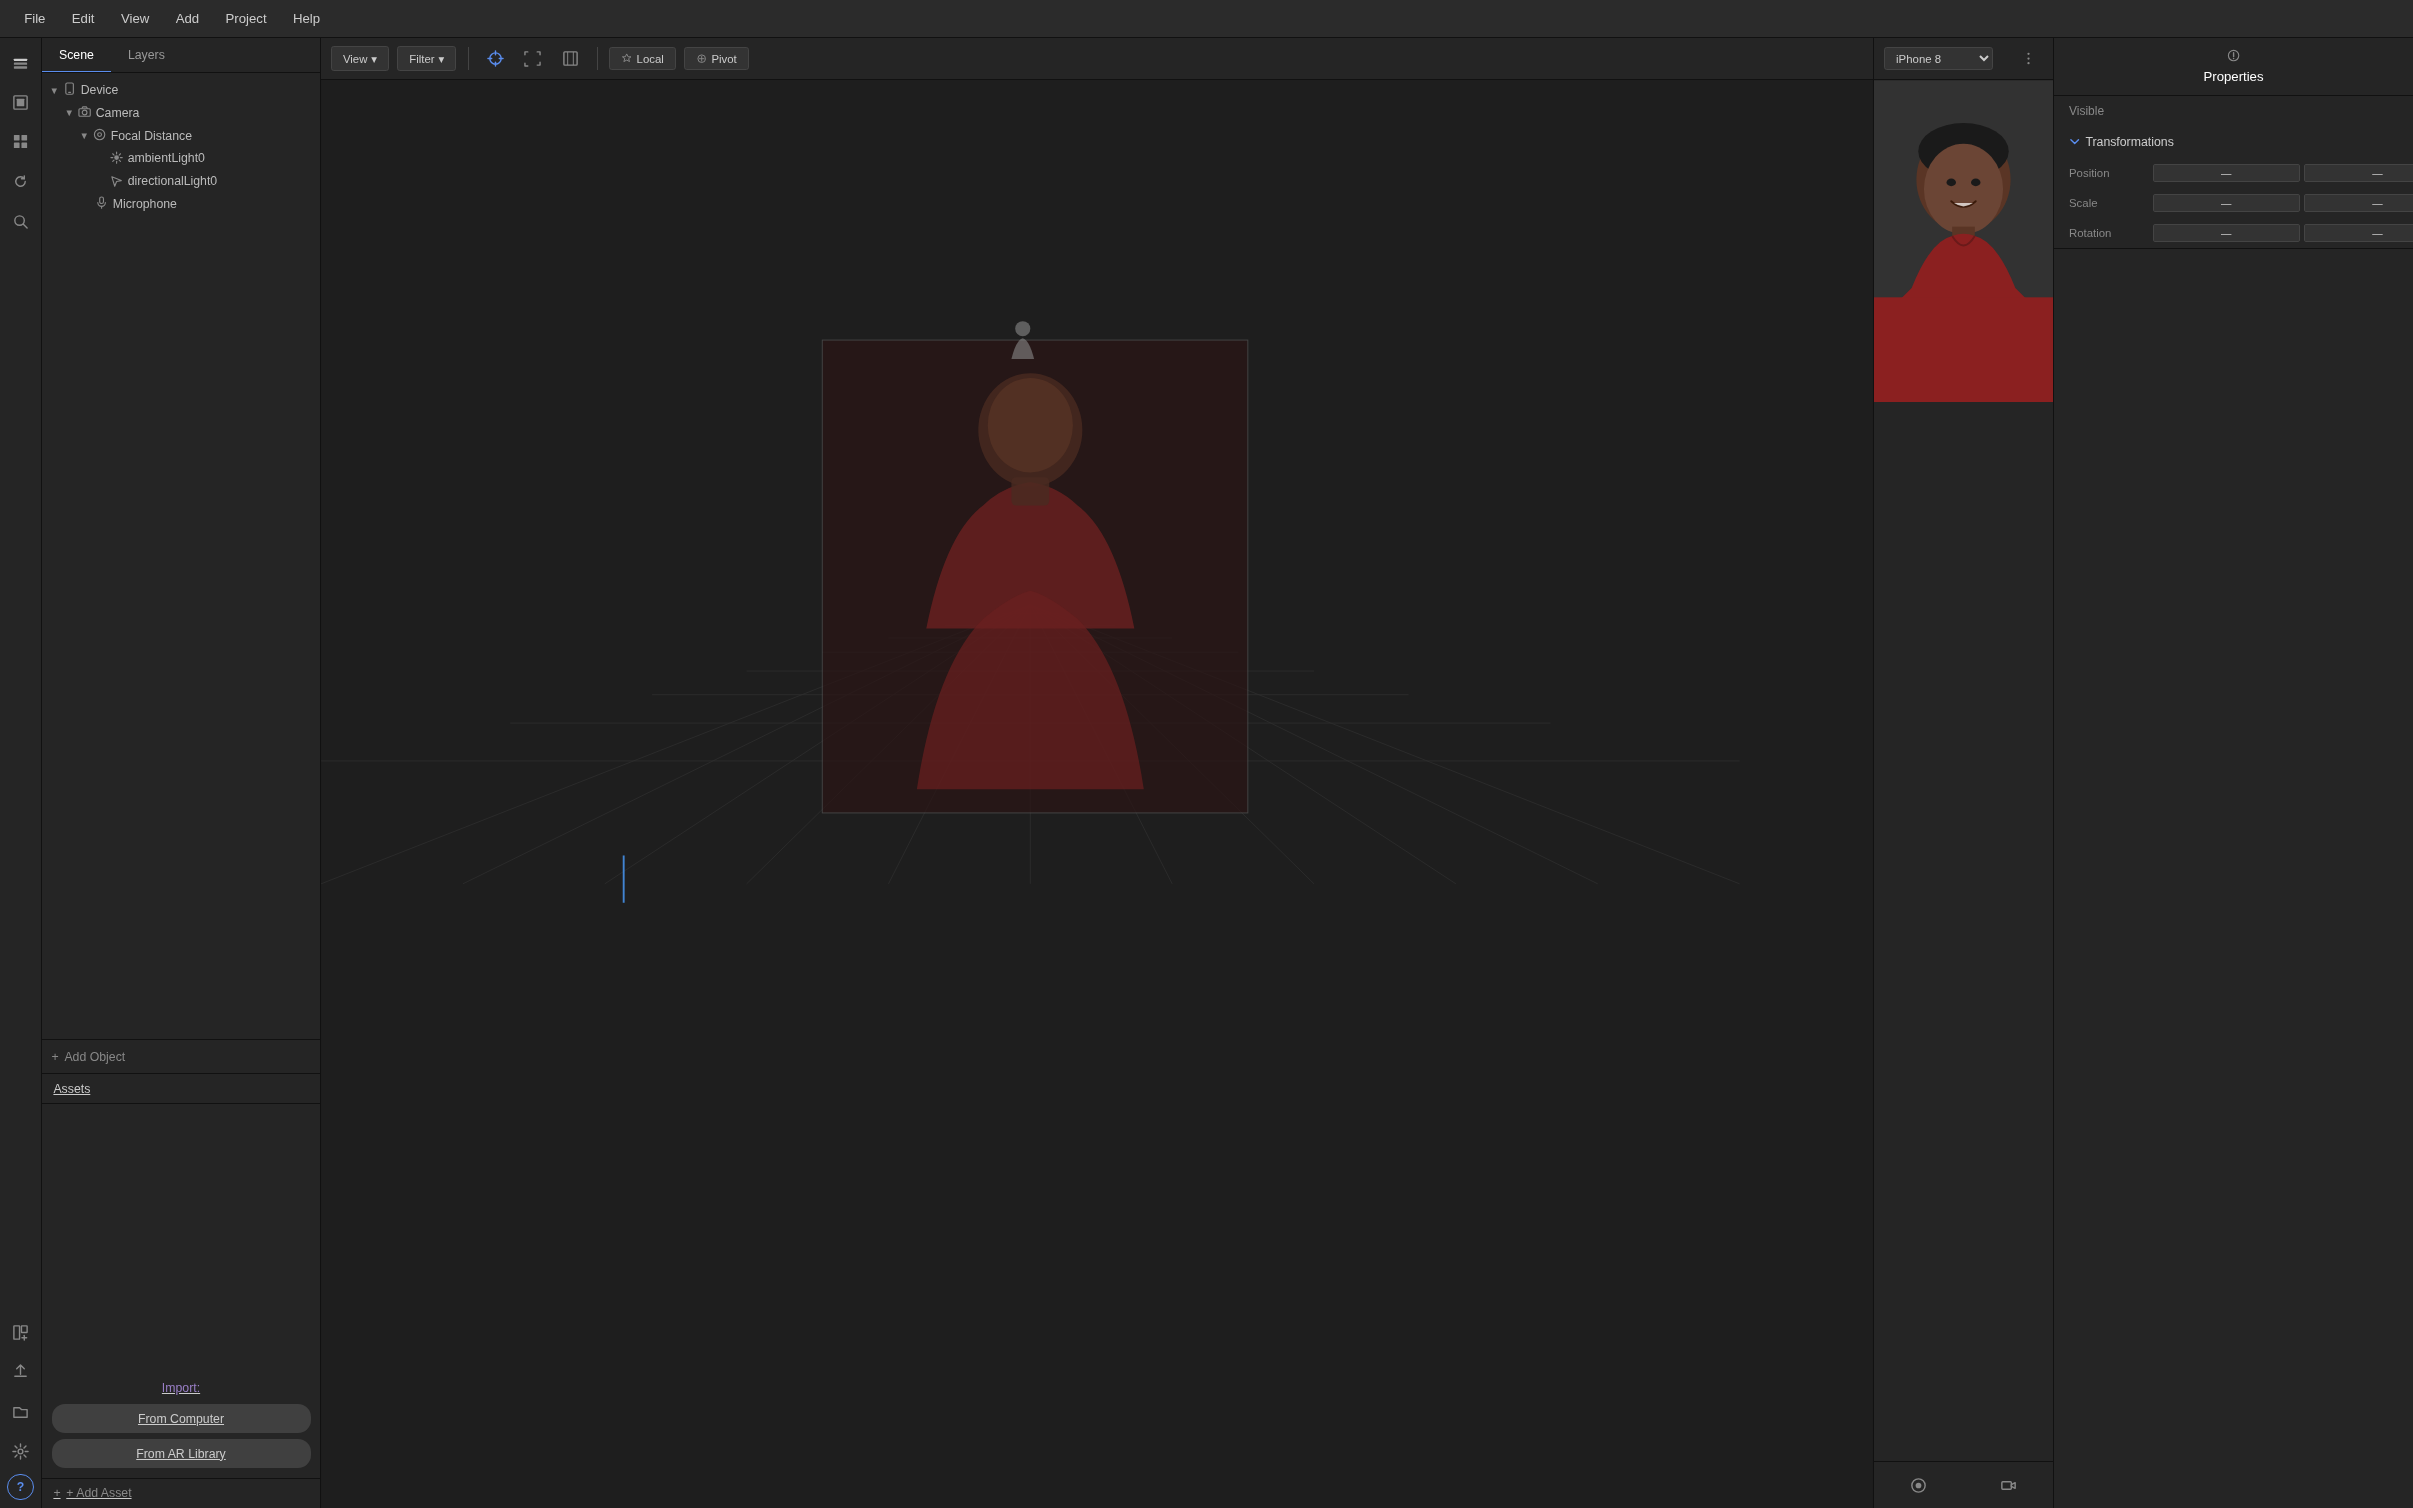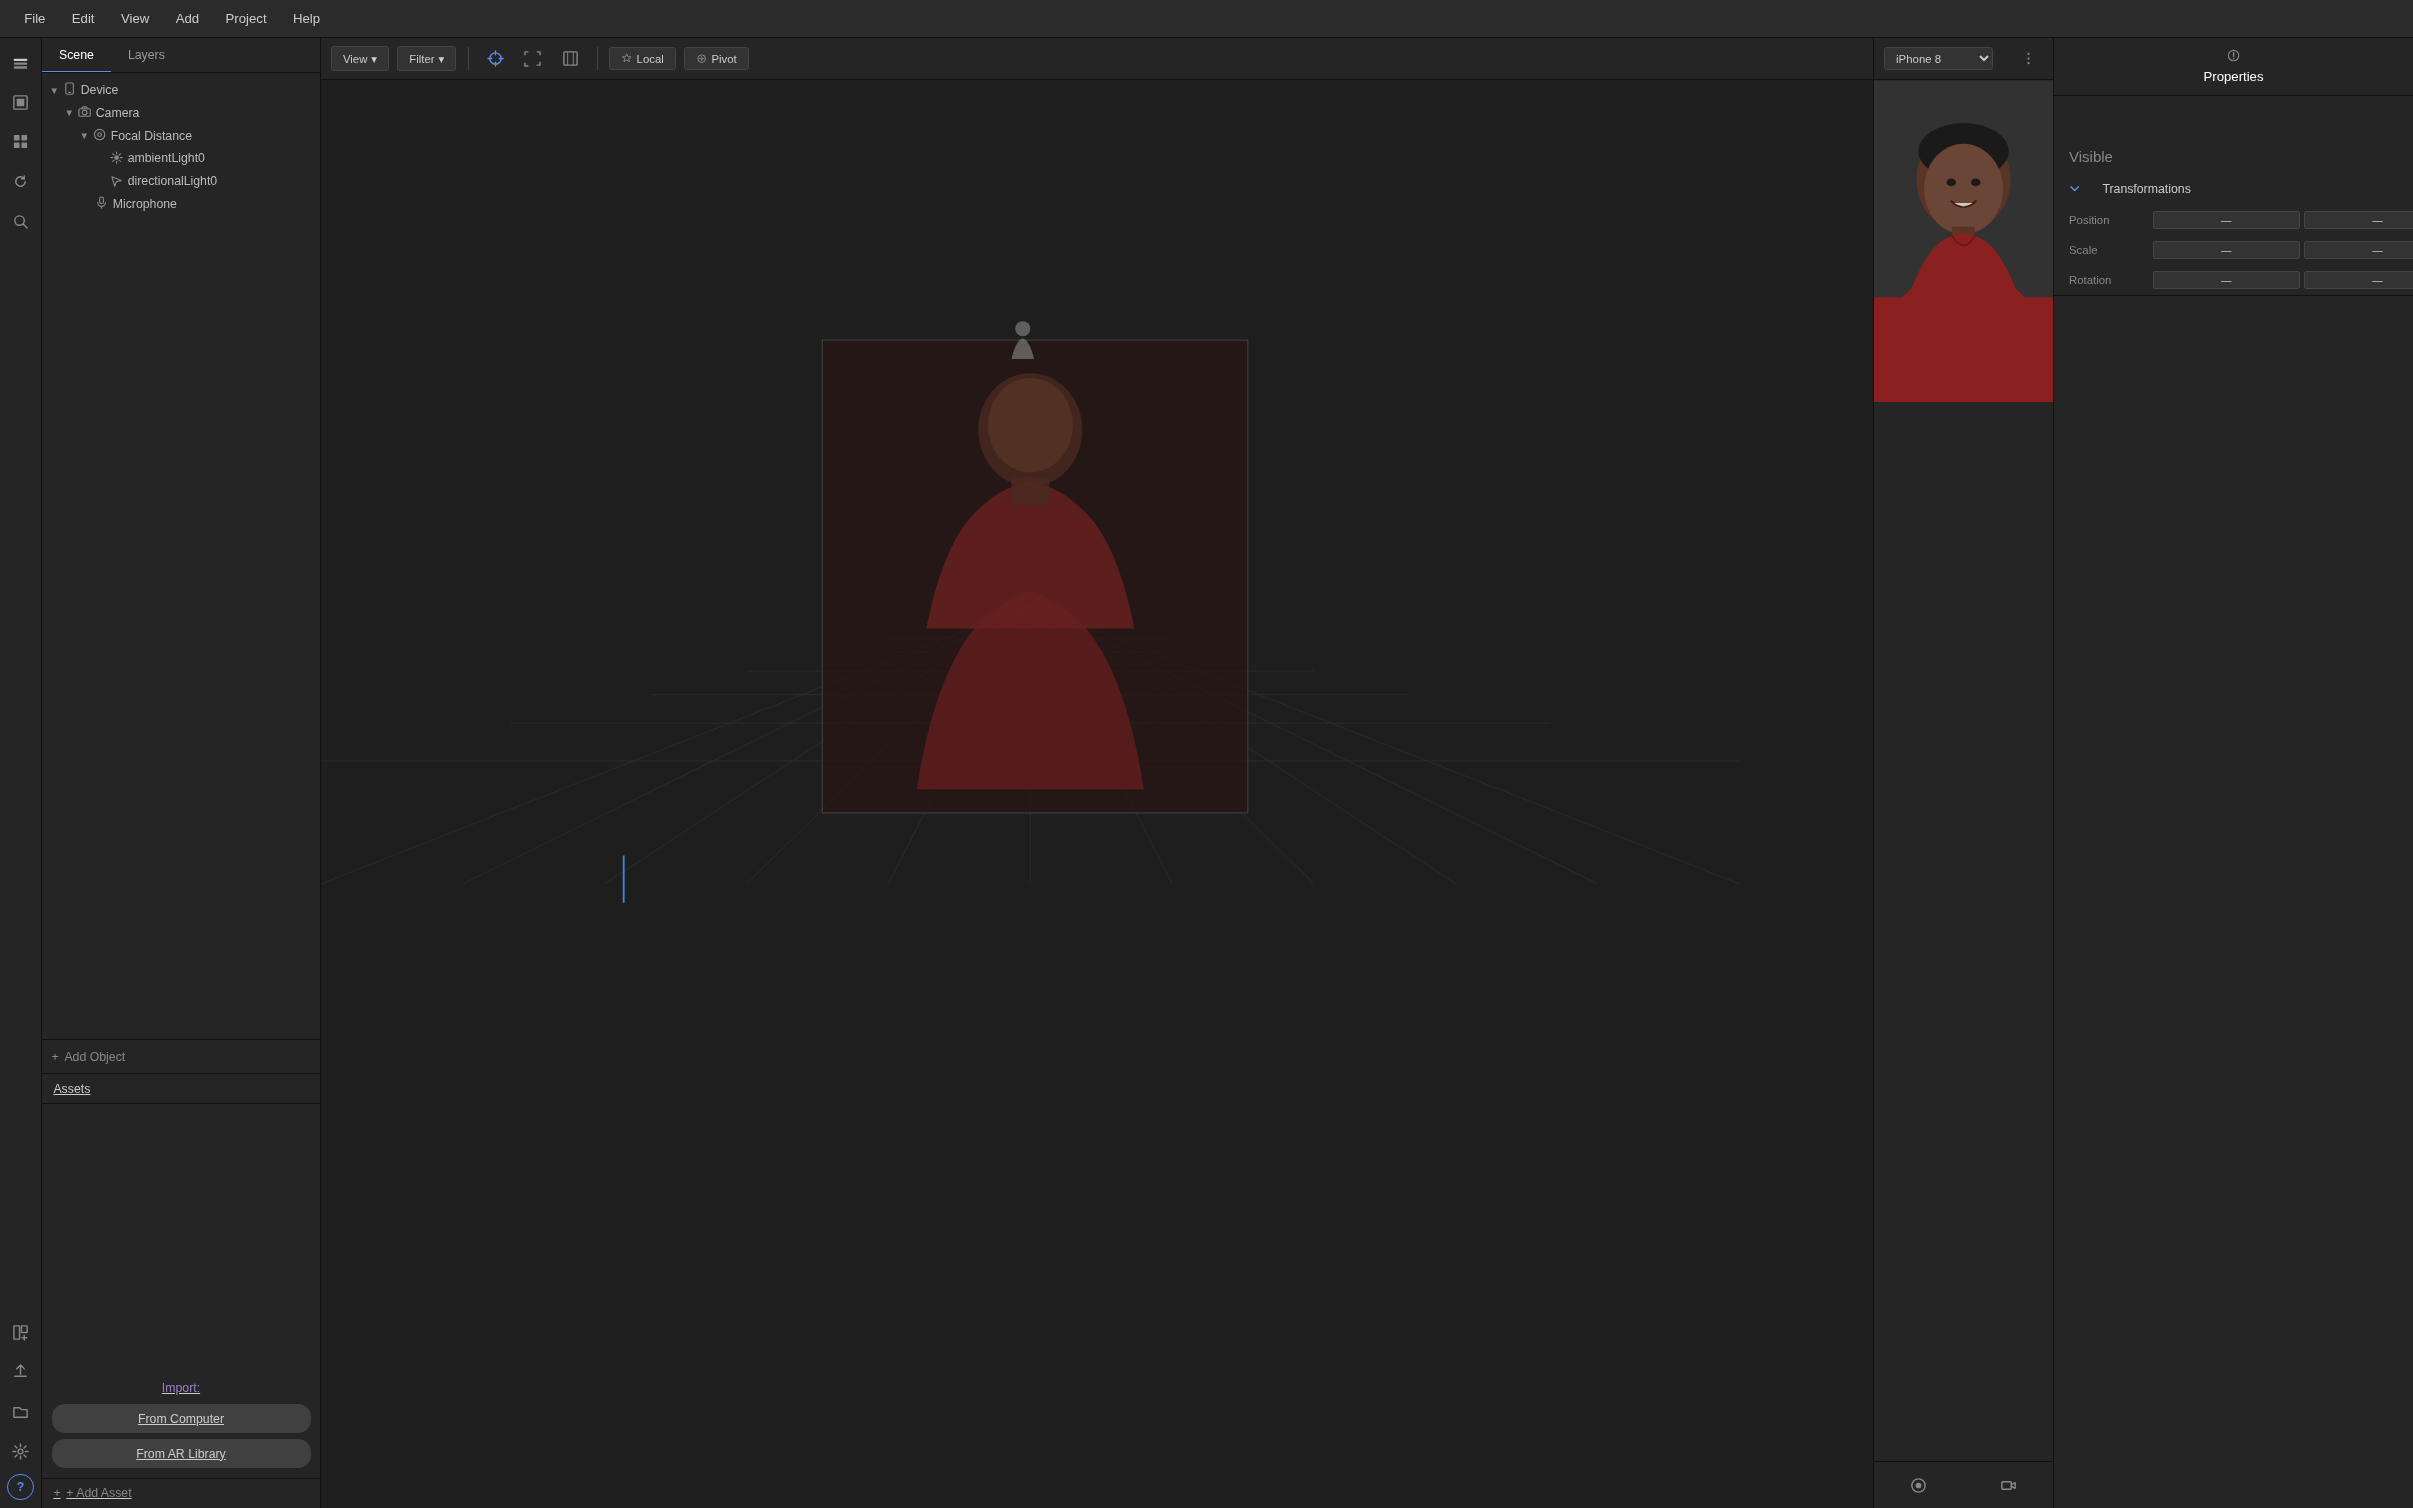--- a/index.html
+++ b/index.html
@@ -289,21 +289,21 @@
       gap: 6px;
       flex-direction: column;
     }
     .prop-section {
       border-bottom: 0.9px solid #111;
     }
     .prop-section-header {
       padding: 9.5px 15px;
       display: flex;
       align-items: center;
-      gap: 22px;
+      gap: 5px;
       cursor: pointer;
       color: #ccc;
       font-size: 12.3px;
     }
     .prop-row {
       display: flex;
       align-items: center;
       padding: 5.7px 15px;
       gap: 7.6px;
     }
@@ -327,22 +327,21 @@
       padding: 2.8px 5.7px;
       border-radius: 1.9px;
       text-align: center;
     }
     .visible-row {
       display: flex;
       align-items: center;
       padding: 7.6px 15px;
       gap: 7.6px;
       color: #888;
-      font-size: 15px;
-      margin-top: 44px;
+      font-size: 12px;
     }
 
     
     #scene-svg {
       position: absolute;
       top: 0; left: 0;
       width: 100%;
       height: 100%;
     }
   </style>

